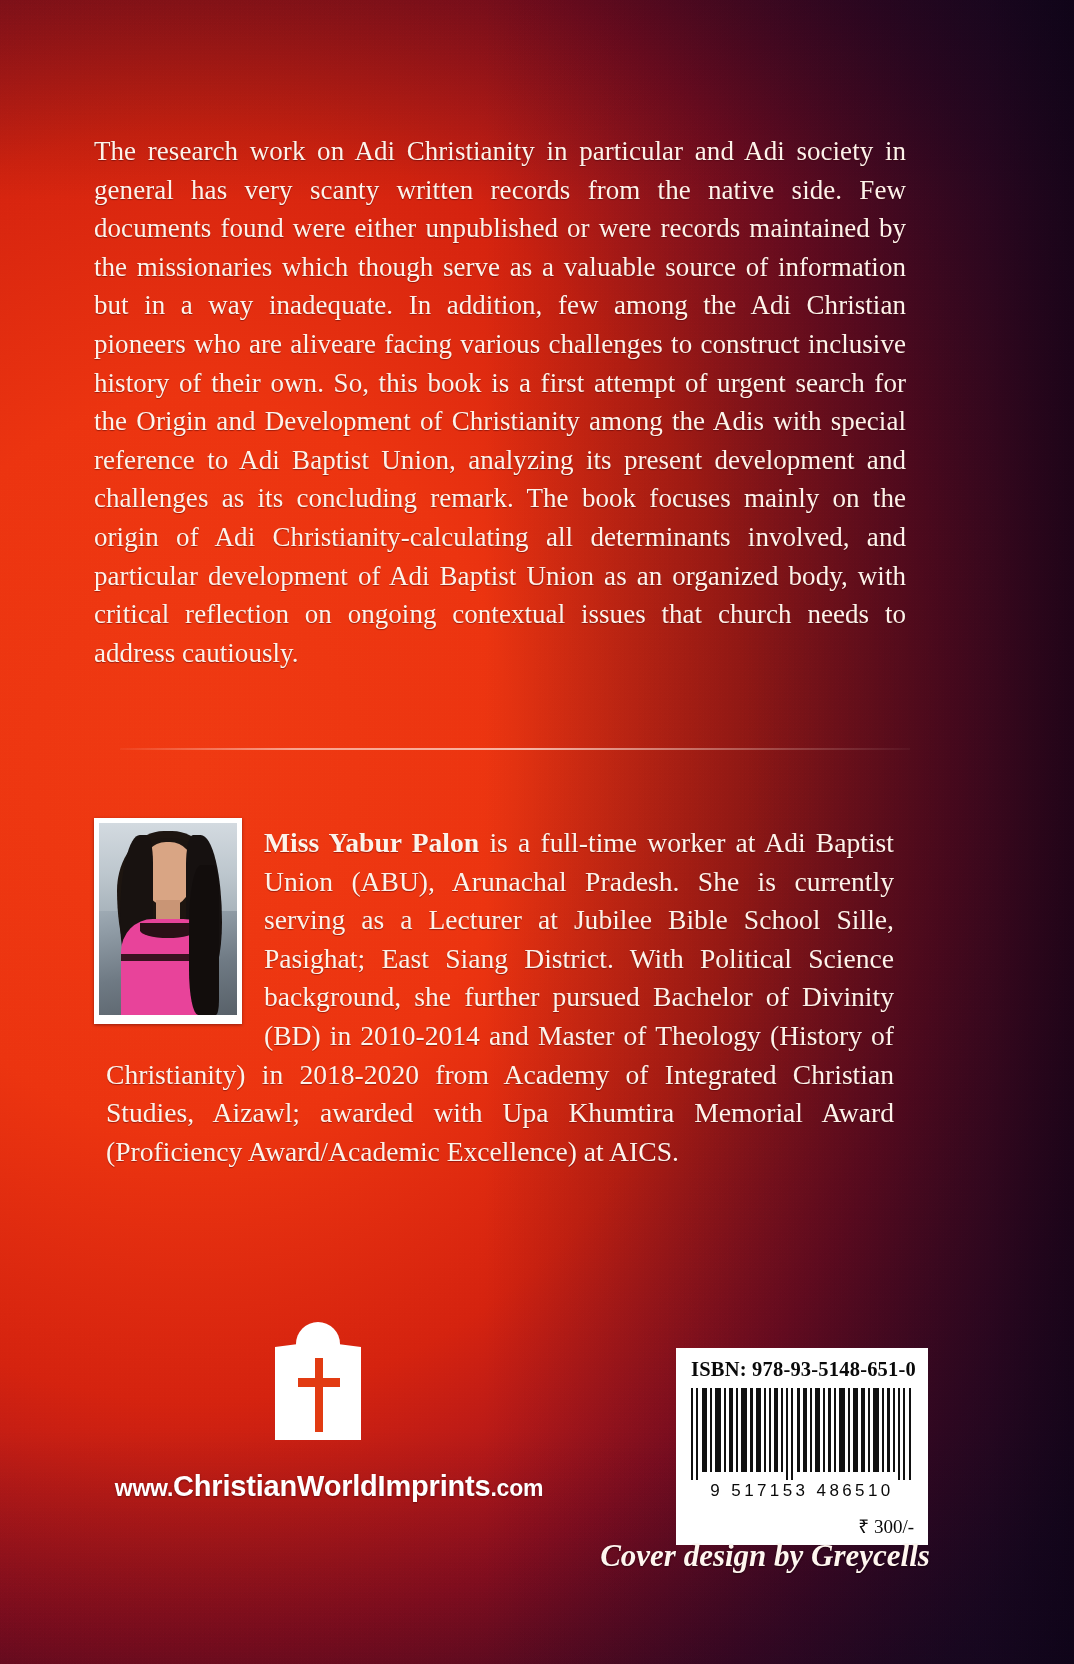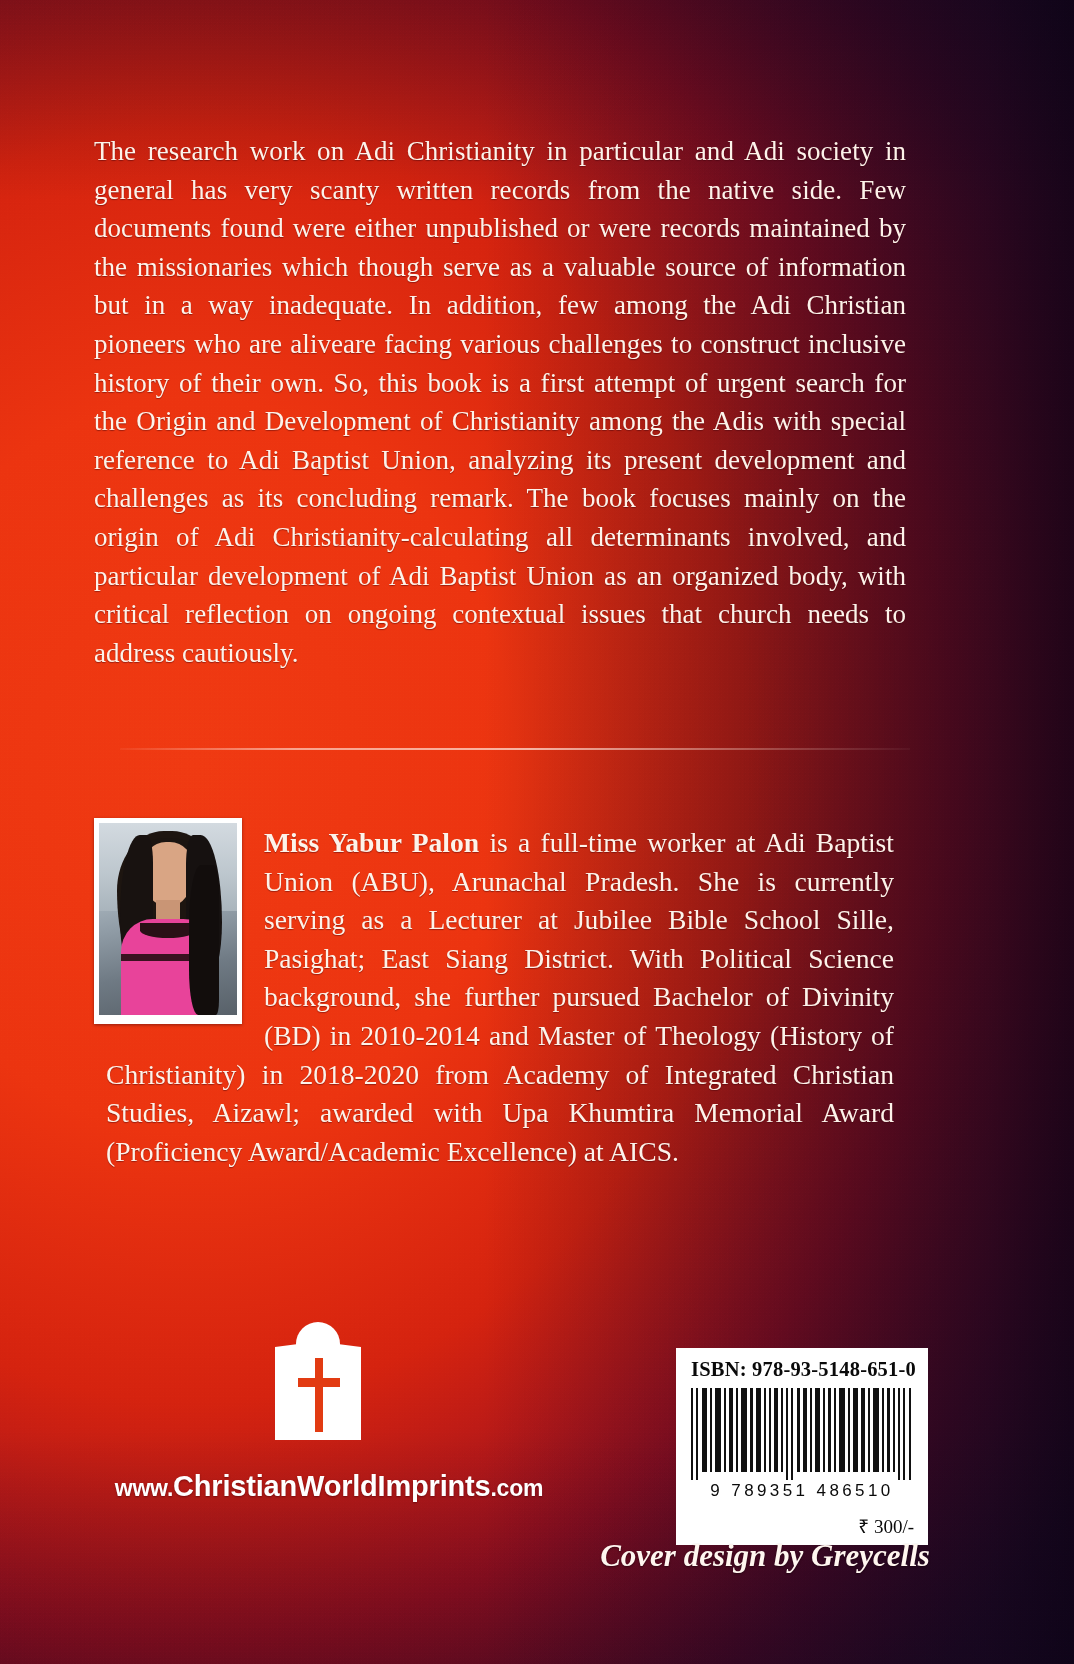--- a/index.html
+++ b/index.html
@@ -352,20 +352,20 @@
           <rect x="180" y="0" width="2" height="84"></rect>
           <rect x="185" y="0" width="6" height="84"></rect>
           <rect x="194" y="0" width="2" height="84"></rect>
           <rect x="199" y="0" width="3" height="84"></rect>
           <rect x="205" y="0" width="2" height="84"></rect>
           <rect x="210" y="0" width="2" height="92"></rect>
           <rect x="215" y="0" width="2" height="92"></rect>
           <rect x="221" y="0" width="2" height="92"></rect>
         </g>
       </svg>
-      <div class="barcode-digits">9 789351 486510</div>
+      <div class="barcode-digits">9 517153 486510</div>
       <div class="price">₹ 300/-</div>
     </div>
 
     <div class="cover-credit">Cover design by Greycells</div>
 
   </div>
 </div>
 
 </body></html>

